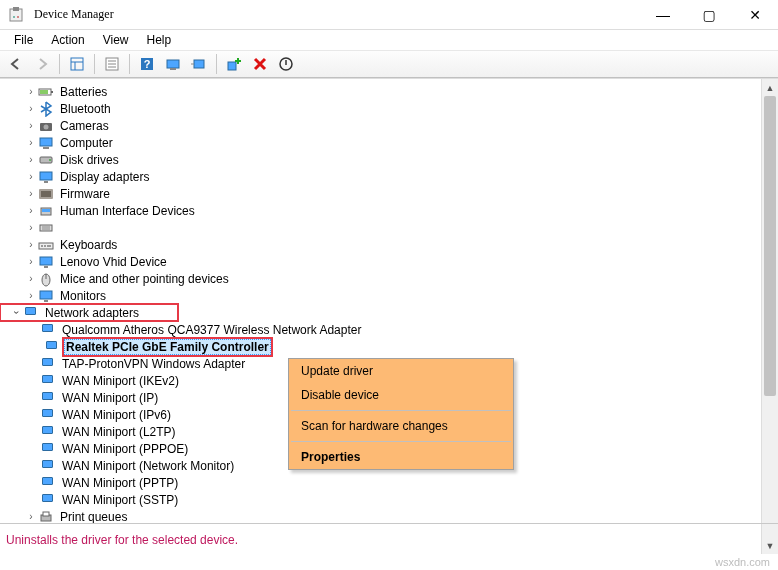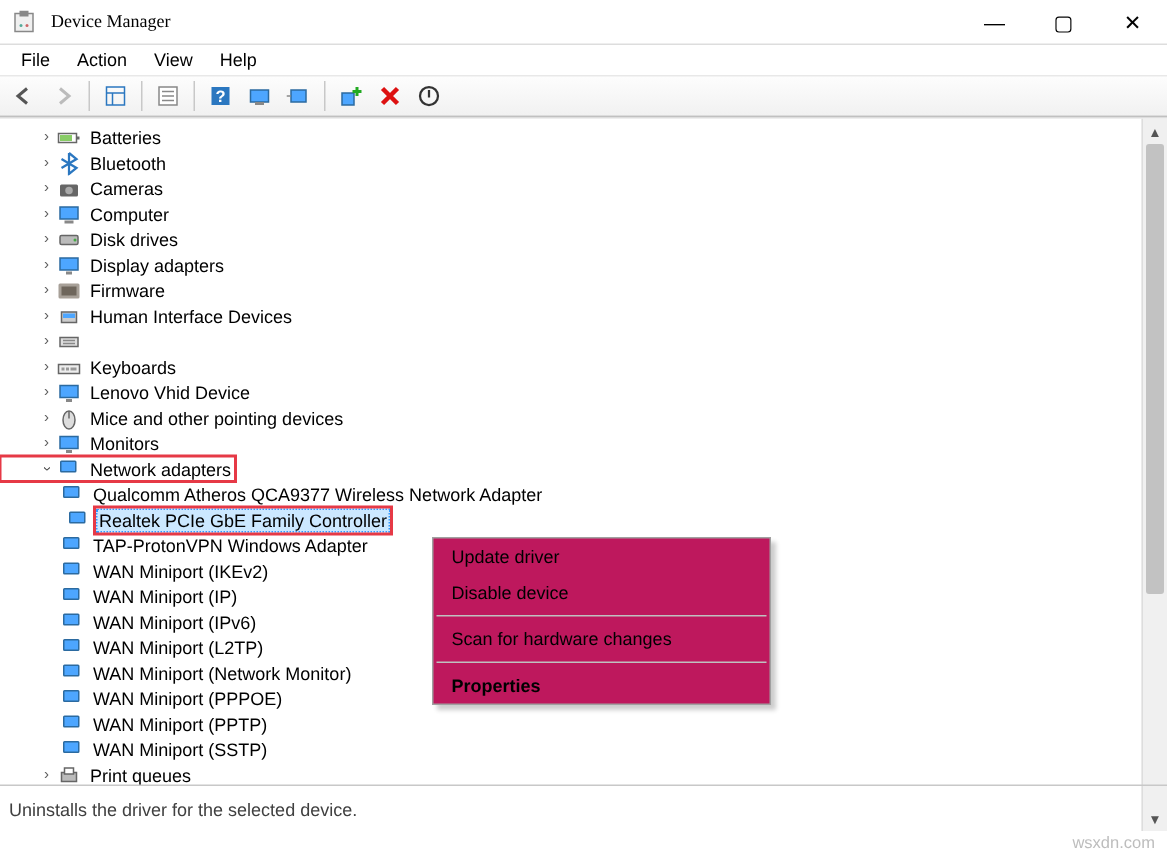--- a/index.html
+++ b/index.html
@@ -91,29 +91,29 @@
     font-family: Arial;
   }
   .arrow.expanded { color:#404040; }
   .ico { width:16px; height:16px; display:flex; align-items:center; justify-content:center; margin-right:4px; }
   .ico svg { width:16px; height:16px; }
   .label { padding: 0 2px; }
   .sel .label { background:#cce8ff; border:1px dotted #3399ff; padding:0 1px;}
   .indent1 { padding-left: 24px; }
   .indent2 { padding-left: 40px; }
   .redbox { outline: 2px solid #e63946; outline-offset: -1px; }
-  .redbox-pad { outline: 2px solid #e63946; outline-offset: 0; padding:0 1px;}
+  .redbox-pad { outline: 2px solid #e63946; outline-offset: 0; padding:0 1px;font-weight:bold;}
 
   
   .context-menu {
     position: absolute;
     left: 288px;
     top: 358px;
     width: 226px;
-    background: #be185d;
+    background: #fdba74;
     border: 1px solid #a0a0a0;
     box-shadow: 3px 3px 3px rgba(0,0,0,0.2);
     display:flex; flex-direction:column;
   }
   .cm-item {
     height: 24px;
     display:flex; align-items:center;
     padding: 0 12px;
     font-size: 12px;
   }
@@ -122,21 +122,21 @@
   .cm-item.bold { font-weight: bold; }
 
   
   .statusbar {
     position:absolute; left:0; right:0; bottom:14px;
     height: 22px;
     border-top:1px solid #c8c8c8;
     display:flex; align-items:center;
     padding: 16px 6px;
     font-size: 12px;
-    color:#404040;
+    color:#be185d;
   }
   .watermark {
     position:absolute; right:8px; bottom:2px;
     font-size:11px; color:#bdbdbd; font-family: Arial;
   }
 
   
   .chip { width:14px; height:10px; background:#a7a098; border-radius:1px; position:relative;}
   .chip::before{content:"";position:absolute;inset:2px;background:#6e665c;}
   .net-ico { width:16px; height:12px; position:relative; }
@@ -376,21 +376,21 @@
         <span class="arrow">›</span>
         <span class="ico">
           <svg viewBox="0 0 16 16">
             <rect x="2" y="3" width="12" height="8" fill="#4da6ff" stroke="#2b6aa0"></rect>
             <rect x="6" y="12" width="4" height="2" fill="#888"></rect>
           </svg>
         </span>
         <span class="label">Monitors</span>
       </div>
 
-    <div class="node redbox" style="padding-left:24px; width:157px;">
+    <div class="node redbox" style="padding-left:9px; width:178px;">
       <span class="arrow expanded" style="transform:rotate(90deg);display:inline-block;">›</span>
       <span class="ico">
           <span class="net-ico">
             <span class="scr"></span>
           </span>
         </span>
       <span class="label">Network adapters</span>
     </div>
 
     <div class="node indent2">
@@ -450,29 +450,29 @@
           </span>
         </span>
         <span class="label">WAN Miniport (L2TP)</span>
       </div>
     <div class="node indent2">
         <span class="ico">
           <span class="net-ico">
             <span class="scr"></span>
           </span>
         </span>
+        <span class="label">WAN Miniport (PPPOE)</span>
+      </div>
+    <div class="node indent2">
+        <span class="ico">
+          <span class="net-ico">
+            <span class="scr"></span>
+          </span>
+        </span>
         <span class="label">WAN Miniport (Network Monitor)</span>
-      </div>
-    <div class="node indent2">
-        <span class="ico">
-          <span class="net-ico">
-            <span class="scr"></span>
-          </span>
-        </span>
-        <span class="label">WAN Miniport (PPPOE)</span>
       </div>
     <div class="node indent2">
         <span class="ico">
           <span class="net-ico">
             <span class="scr"></span>
           </span>
         </span>
         <span class="label">WAN Miniport (PPTP)</span>
       </div>
     <div class="node indent2">

